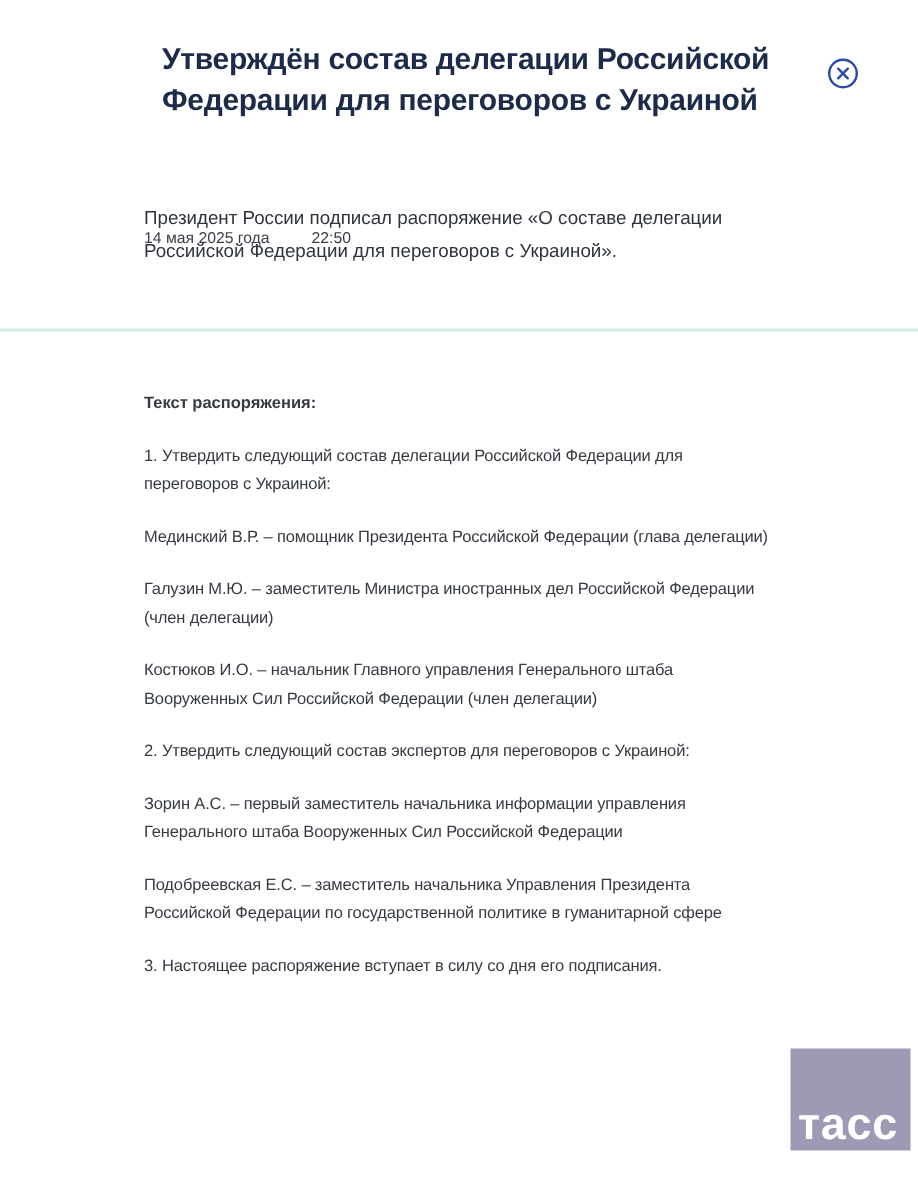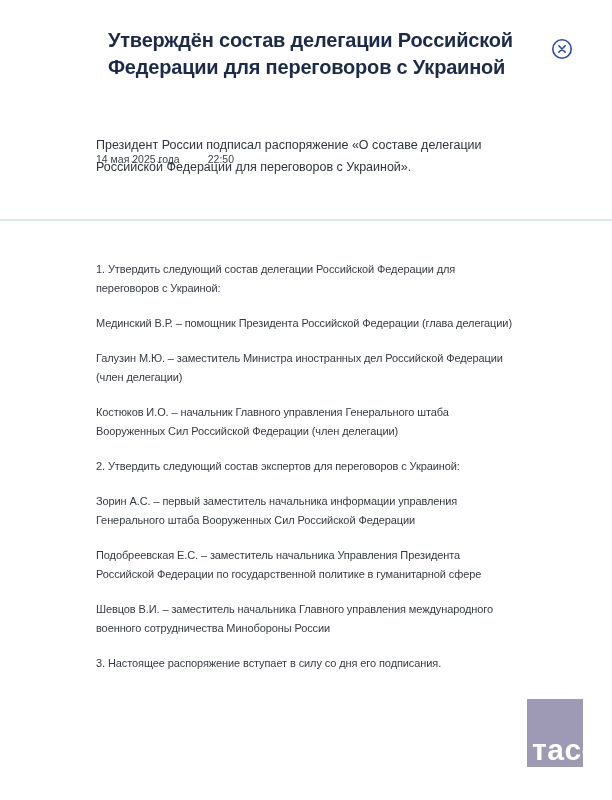--- a/index.html
+++ b/index.html
@@ -48,21 +48,21 @@
   .article p {
     margin: 0 0 16px 0;
     font-size: 11px; line-height: 19px;
     letter-spacing: -0.1px;
     color: #363b42;
     white-space: pre-line;
   }
   .article p.p-bold { font-weight: bold; letter-spacing: 0; }
   .watermark {
     position: absolute; left: 527px; top: 699px;
-    width: 56px; height: 68px;
+    width: 80px; height: 68px;
   }
   .watermark .wm-text {
     position: absolute; left: 5px; bottom: 2px;
     font-size: 30px; font-weight: bold;
     letter-spacing: 0.5px;
     color: #ffffff;
     line-height: 1;
   }
 </style>
 </head>
@@ -81,32 +81,31 @@
 <p class="lead">Президент России подписал распоряжение «О составе делегации
 Российской Федерации для переговоров с Украиной».</p>
 
 <div class="dateline">
   <span class="date">14 мая 2025 года</span><span class="time">22:50</span>
 </div>
 
 <hr class="divider" style="background:#d2ebe7;">
 
 <div class="article">
+  <p class="p-bold">Текст распоряжения:</p>
   <p>1. Утвердить следующий состав делегации Российской Федерации для
 переговоров с Украиной:</p>
   <p>Мединский В.Р. – помощник Президента Российской Федерации (глава делегации)</p>
   <p>Галузин М.Ю. – заместитель Министра иностранных дел Российской Федерации
 (член делегации)</p>
   <p>Костюков И.О. – начальник Главного управления Генерального штаба
 Вооруженных Сил Российской Федерации (член делегации)</p>
   <p>2. Утвердить следующий состав экспертов для переговоров с Украиной:</p>
   <p>Зорин А.С. – первый заместитель начальника информации управления
 Генерального штаба Вооруженных Сил Российской Федерации</p>
   <p>Подобреевская Е.С. – заместитель начальника Управления Президента
 Российской Федерации по государственной политике в гуманитарной сфере</p>
-  <p>Шевцов В.И. – заместитель начальника Главного управления международного
-военного сотрудничества Минобороны России</p>
   <p>3. Настоящее распоряжение вступает в силу со дня его подписания.</p>
 </div>
 
 <div class="watermark" style="background:#9e9ab6;">
   <span class="wm-text">тасс</span>
 </div>
 
 </body></html>

